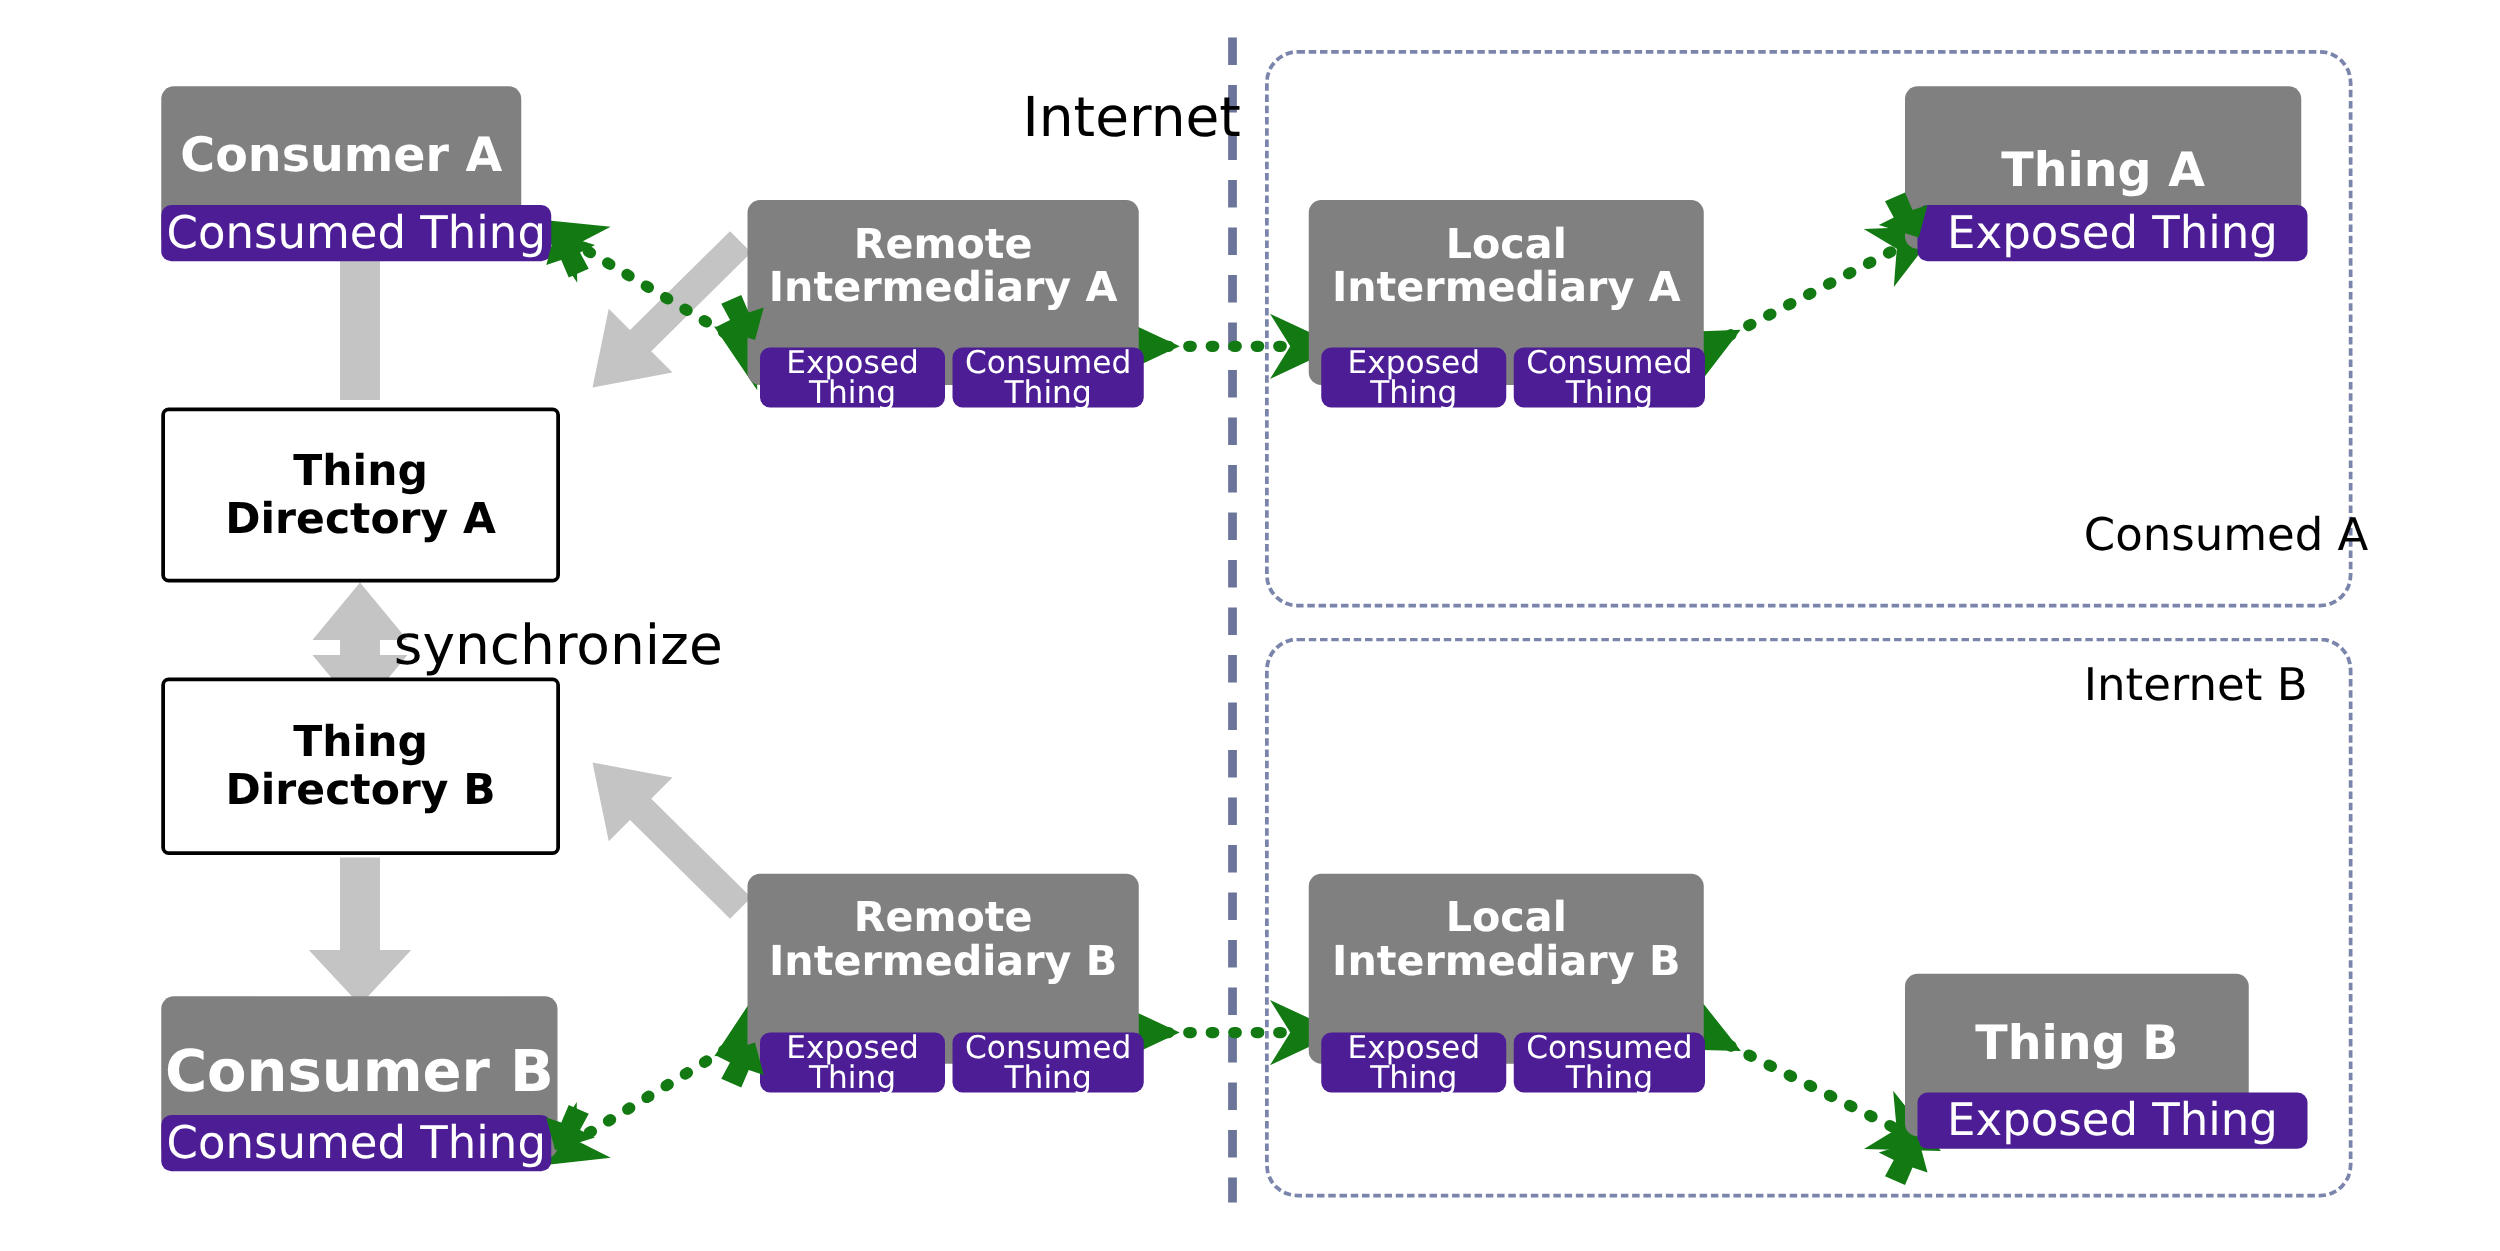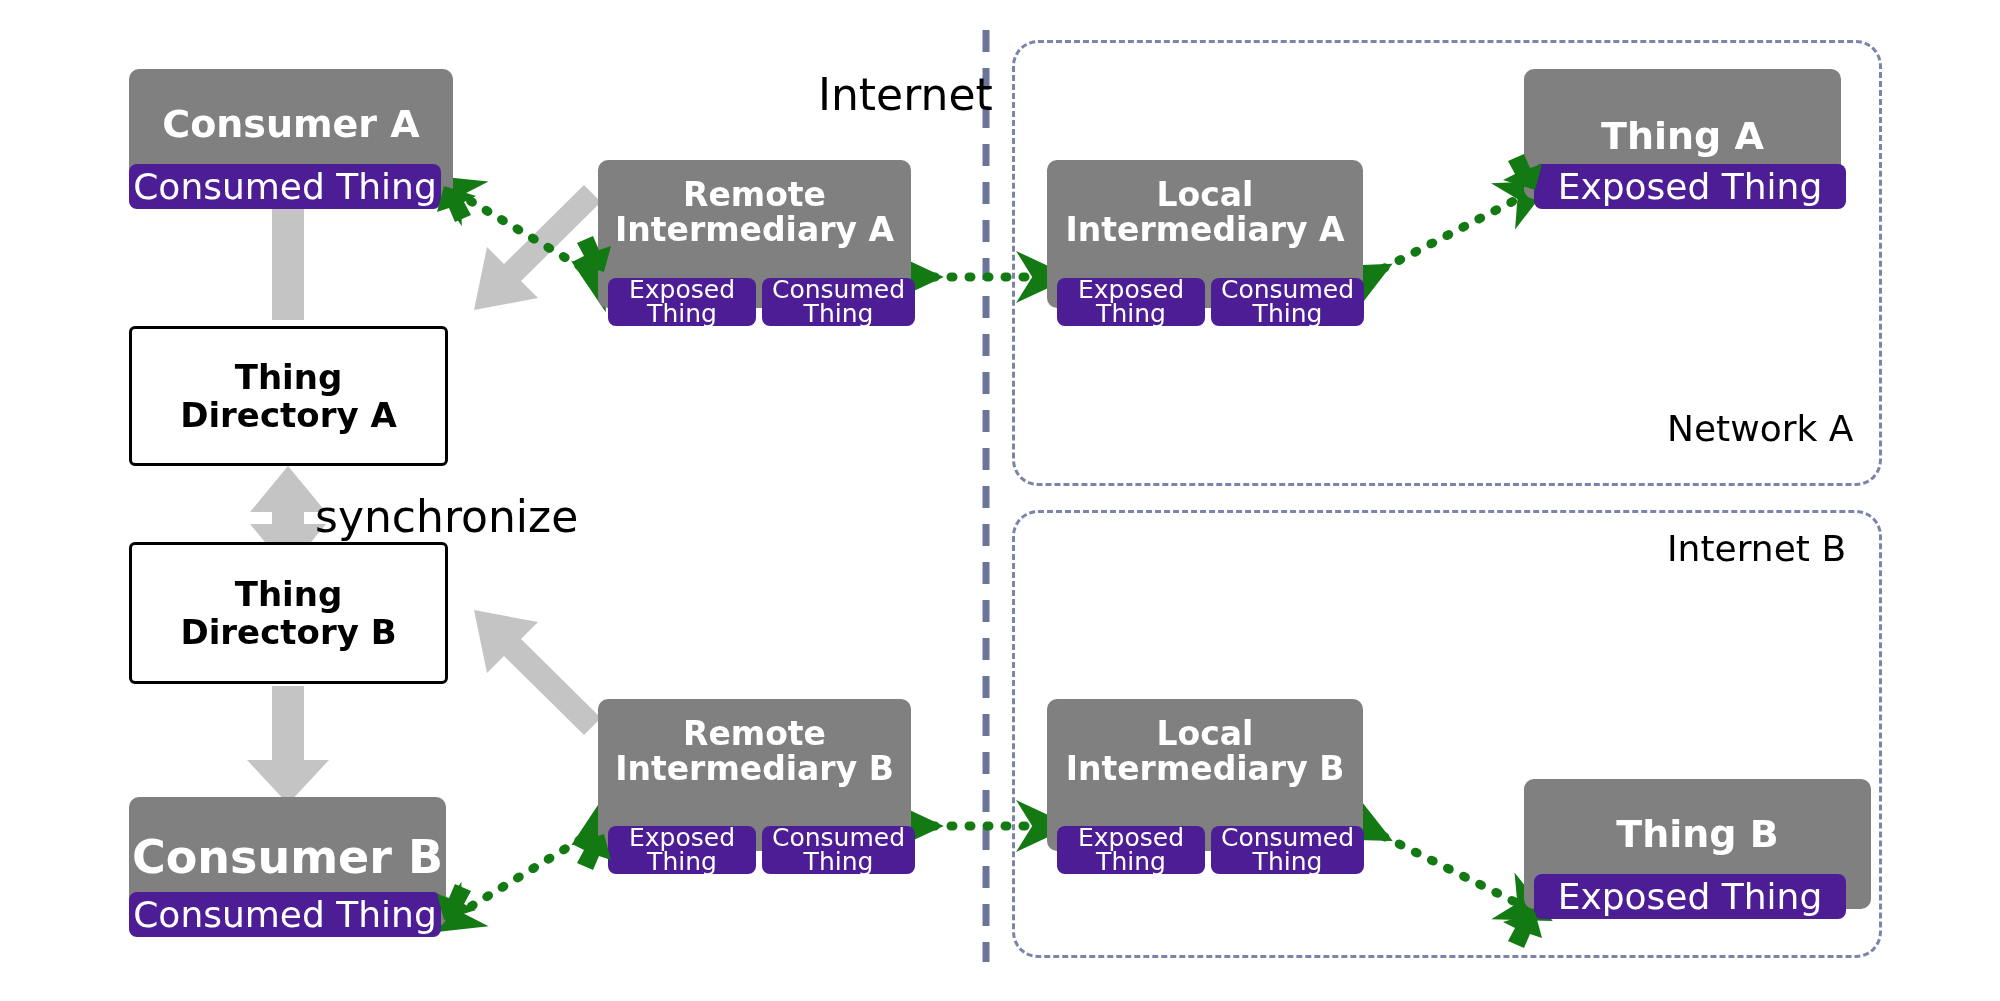--- a/index.html
+++ b/index.html
@@ -94,30 +94,30 @@
     <line x1="1367" y1="277" x2="1527" y2="194" stroke="#137a13" stroke-width="9" stroke-dasharray="2 16" stroke-linecap="round" marker-start="url(#ghead)" marker-end="url(#ghead)"></line>
 
     <line x1="596" y1="830" x2="452" y2="918" stroke="#137a13" stroke-width="9" stroke-dasharray="2 16" stroke-linecap="round" marker-start="url(#ghead)" marker-end="url(#ghead)"></line>
 
     <line x1="915" y1="826" x2="1043" y2="826" stroke="#137a13" stroke-width="9" stroke-dasharray="2 16" stroke-linecap="round" marker-start="url(#ghead)" marker-end="url(#ghead)"></line>
 
     <line x1="1367" y1="828" x2="1527" y2="908" stroke="#137a13" stroke-width="9" stroke-dasharray="2 16" stroke-linecap="round" marker-start="url(#ghead)" marker-end="url(#ghead)"></line>
   </svg>
 
   <div class="netbox" style="left:1012px;top:40px;width:864px;height:440px;"></div>
-  <div class="netlabel" style="left:1667px;top:408px;">Network A</div>
+  <div class="netlabel" style="left:1667px;top:408px;">Consumed A</div>
 
   <div class="netbox" style="left:1012px;top:510px;width:864px;height:442px;"></div>
   <div class="netlabel" style="left:1667px;top:528px;">Internet B</div>
 
   <div class="plain" style="left:818px;top:69px;">Internet</div>
 
   <div class="plain" style="left:315px;top:491px;">synchronize</div>
 
-  <div class="node gnode" style="left:129px;top:69px;width:324px;height:130px;">
+  <div class="node gnode" style="left:129px;top:69px;width:288px;height:130px;">
     <div class="title" style="font-size:38px;padding-top:36px;">Consumer A</div>
   </div>
   <div class="chip wide" style="left:129px;top:164px;width:312px;height:45px;">Consumed Thing</div>
 
   <div class="node wnode" style="left:129px;top:326px;width:319px;height:140px;">
     <div class="title">
       <span>Thing</span><br>
       <span>Directory A</span>
     </div>
   </div>
@@ -192,21 +192,21 @@
   <div class="chip small" style="left:1211px;top:803px;width:153px;height:48px;flex-direction:column;">
     <span>Consumed</span>
     <span>Thing</span>
   </div>
 
   <div class="node gnode" style="left:1524px;top:69px;width:317px;height:130px;">
     <div class="title" style="font-size:38px;padding-top:48px;">Thing A</div>
   </div>
   <div class="chip wide" style="left:1534px;top:164px;width:312px;height:45px;">Exposed Thing</div>
 
-  <div class="node gnode" style="left:1524px;top:779px;width:347px;height:130px;">
+  <div class="node gnode" style="left:1524px;top:779px;width:275px;height:130px;">
     <div class="title" style="font-size:38px;padding-top:36px;">Thing B</div>
   </div>
   <div class="chip wide" style="left:1534px;top:874px;width:312px;height:45px;">Exposed Thing</div>
 
   <svg class="layer over" viewBox="0 0 2000 1001">
 
     <g fill="#137a13">
       <polygon points="444,186 476,196 464,202 471,215 455,222 449,208 437,212"></polygon>
     </g>
     <g fill="#137a13">

